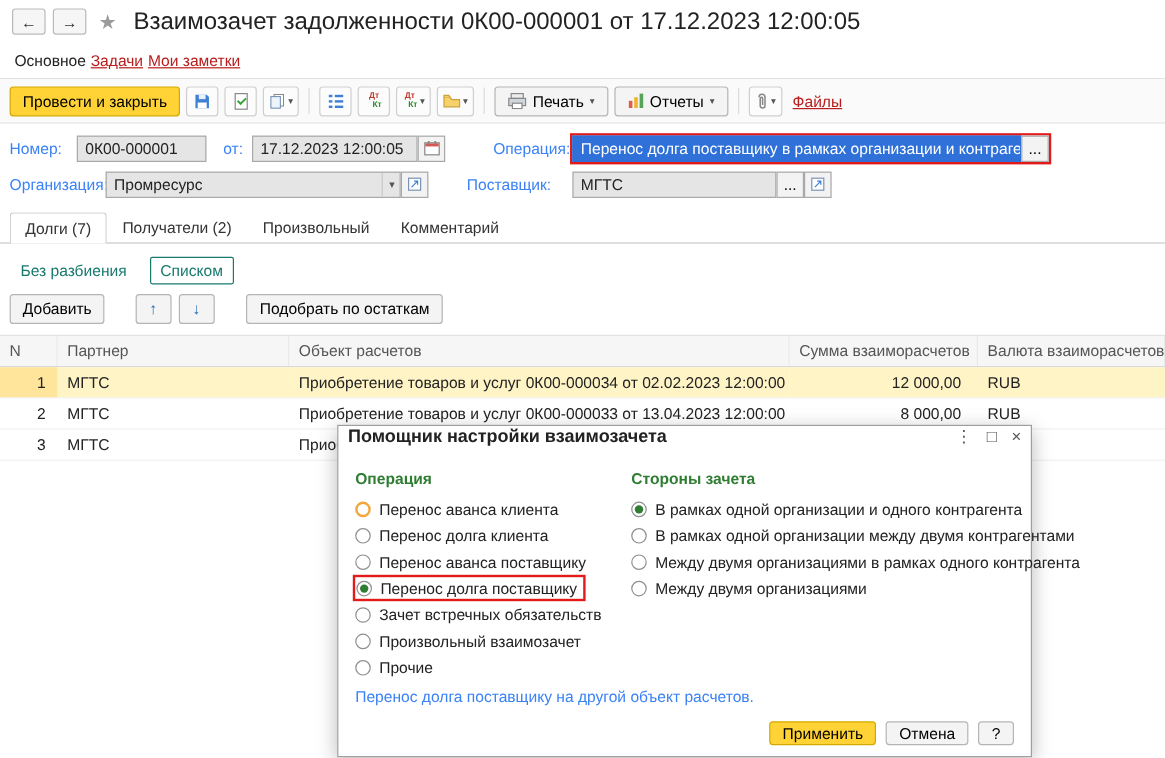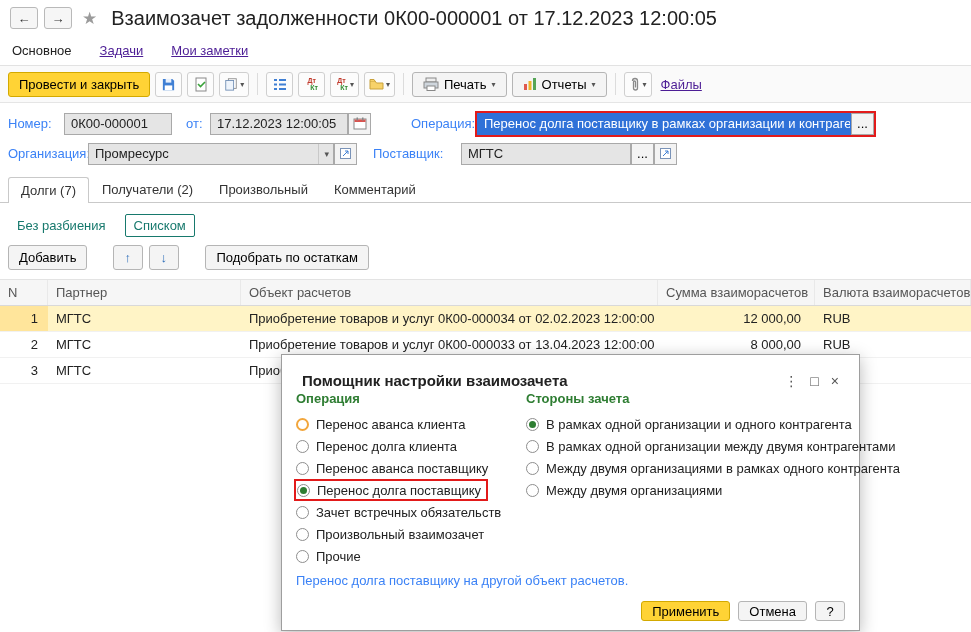--- a/index.html
+++ b/index.html
@@ -6,23 +6,23 @@
   html,body{width:971px;height:632px}
   body{font-family:"Liberation Sans",sans-serif;font-size:13px;color:#222;background:#fff;position:relative;overflow:hidden}
 
   
   .titlebar{height:36px;display:flex;align-items:center;gap:6px;padding:0 10px}
   .navbtn{width:28px;height:22px;border:1px solid #b9b9b9;background:#f6f6f6;border-radius:3px;font:inherit;color:#333;cursor:pointer}
   .star{color:#9b9b9b;font-size:17px;margin:0 4px}
   .pagetitle{font-size:20px;margin-left:4px;white-space:nowrap}
 
   
-  .navrow{height:30px;display:flex;align-items:center;gap:28px;padding:0 12px;border-bottom:1px solid #e2e2e2}
+  .navrow{height:30px;display:flex;align-items:center;gap:4px;padding:0 12px;border-bottom:1px solid #e2e2e2}
   .navrow .cur{color:#222}
-  .navlink{color:#4c1d95;text-decoration:underline;cursor:pointer}
+  .navlink{color:#b91c1c;text-decoration:underline;cursor:pointer}
 
   
   .toolbar{height:37px;display:flex;align-items:center;gap:5px;padding:0 8px;background:#fafafa;border-bottom:1px solid #e5e5e5}
   .btn{height:25px;border:1px solid #b5b5b5;background:#f4f4f4;border-radius:3px;padding:0 10px;font:inherit;cursor:pointer;display:inline-flex;align-items:center;gap:5px}
   .btn.yellow{background:#ffd335;border-color:#d3a900}
   .iconbtn{height:25px;min-width:27px;border:1px solid #cfcfcf;background:#fcfcfc;border-radius:3px;display:inline-flex;align-items:center;justify-content:center;gap:2px;padding:0 4px;cursor:pointer;font:inherit}
   .caret{font-size:8px;color:#555}
   .sep{width:1px;height:22px;background:#dcdcdc;margin:0 3px}
   .dtkt{display:flex;flex-direction:column;font-size:7px;line-height:7px;font-weight:bold}
   .dtkt .d{color:#c0392b}
@@ -58,21 +58,21 @@
   .th{color:#555;padding:5px 8px;border-right:1px solid #e9e9e9;white-space:nowrap;overflow:hidden}
   .tr{border-bottom:1px solid #f1f1f1;cursor:pointer}
   .td{padding:5px 8px;white-space:nowrap;overflow:hidden}
   .amount{text-align:right;padding-right:14px}
   .tr.sel .td{background:#fff4c6}
   .tr.sel .td:first-child{background:#ffe59b}
   .ncell{text-align:right;padding-right:10px}
 
   
   .dialog{position:absolute;left:281px;top:354px;width:579px;height:277px;background:#fff;border:1px solid #9e9e9e;box-shadow:0 4px 16px rgba(0,0,0,.28)}
-  .dlg-head{height:34px;display:flex;align-items:flex-end;padding:0 20px}
+  .dlg-head{height:34px;display:flex;align-items:flex-start;padding:0 8px}
   .dlg-title{font-weight:bold;font-size:15px}
   .dlg-icons{margin-left:auto;display:flex;gap:12px;color:#555;font-size:14px}
   .dlg-icons span{cursor:pointer}
   .dlg-body{padding:2px 14px 0}
   .dlg-columns{display:flex}
   .col-left{width:230px;flex:0 0 230px}
   .col-right{flex:1}
   .grouptitle{color:#2e7d32;font-weight:bold;margin-bottom:5px;height:17px}
   .opt{display:flex;align-items:center;gap:7px;height:22px;cursor:pointer;white-space:nowrap}
   .radio{width:13px;height:13px;border:1px solid #8e8e8e;border-radius:50%;background:#fff;position:relative;flex:0 0 13px}
@@ -207,21 +207,21 @@
     <div class="field" style="width:246px">
       <span>Промресурс</span>
       <span class="combo-caret">▾</span>
     </div>
     <button class="sq">
       <svg width="13" height="13" viewBox="0 0 13 13">
           <rect x="1.5" y="1.5" width="10" height="10" fill="#fff" stroke="#7a93b8"></rect>
           <path d="M4 9L9 4M6 4h3v3" stroke="#3f7fd4" fill="none"></path>
         </svg>
     </button>
-    <span class="lbl" style="margin-left:16px;width:88px">Поставщик:</span>
+    <span class="lbl" style="margin-left:32px;width:88px">Поставщик:</span>
     <div class="field" style="width:170px">МГТС</div>
     <button class="sq">...</button>
     <button class="sq">
       <svg width="13" height="13" viewBox="0 0 13 13">
           <rect x="1.5" y="1.5" width="10" height="10" fill="#fff" stroke="#7a93b8"></rect>
           <path d="M4 9L9 4M6 4h3v3" stroke="#3f7fd4" fill="none"></path>
         </svg>
     </button>
   </div>
 </div>

